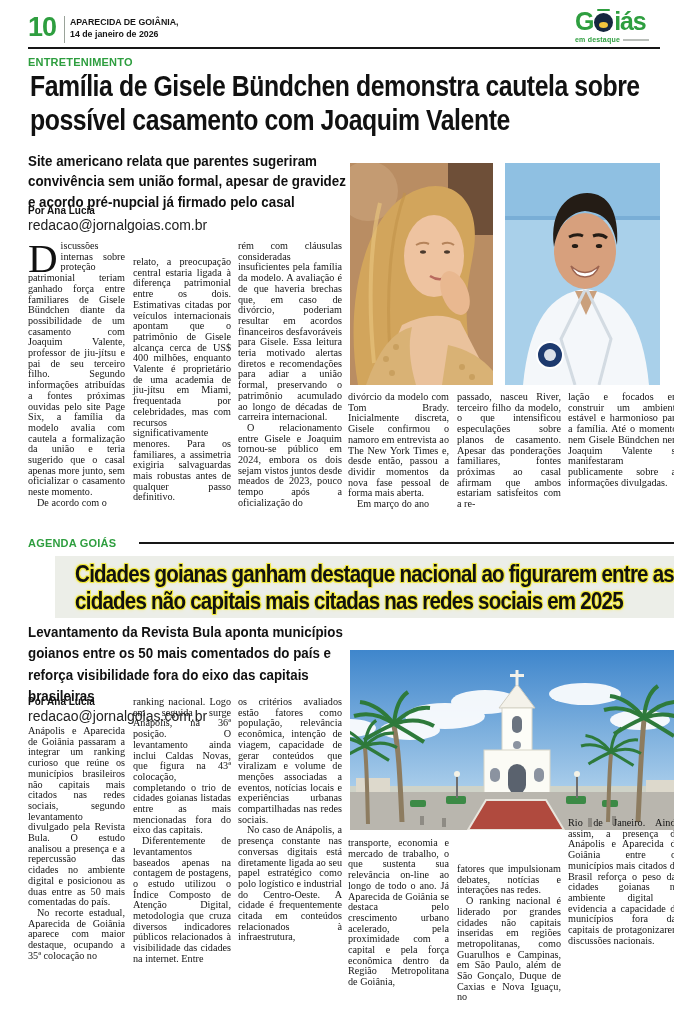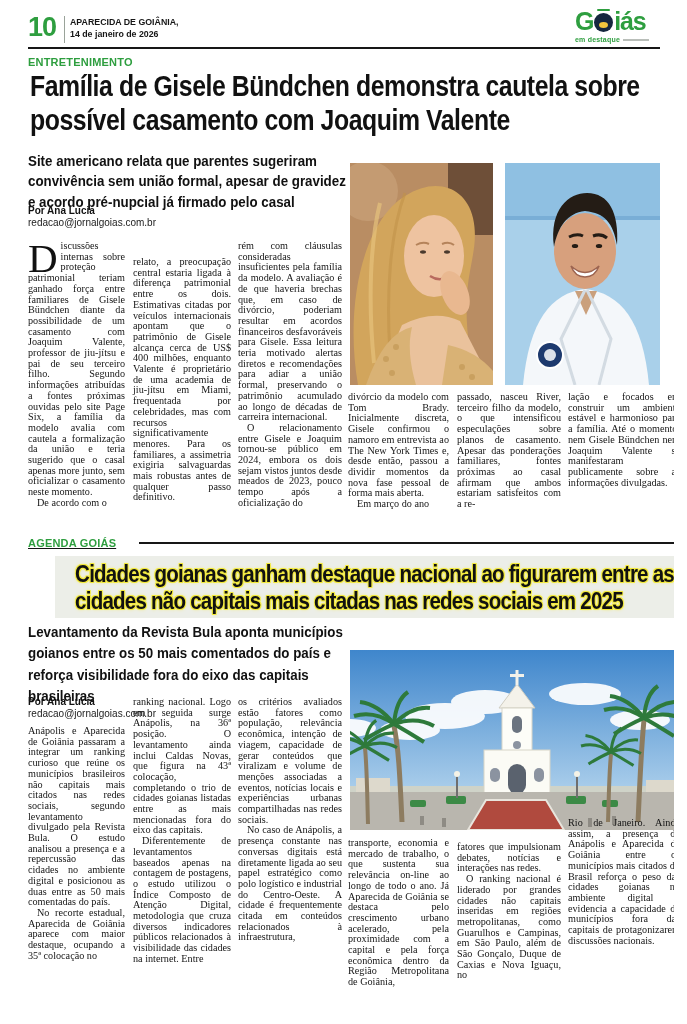--- a/index.html
+++ b/index.html
@@ -20,58 +20,58 @@
   .logo-o{display:inline-block;width:19px;height:19px;border-radius:50%;background:#15263e;margin:2px 1px 0 1px;position:relative;}
   .logo-o::before{content:"";position:absolute;left:5px;top:9px;width:9px;height:6px;border-radius:50%;background:#f2c53d;}
   .logo-o::after{content:"";position:absolute;left:3px;top:-4px;width:13px;height:2px;background:#2e9e3f;border-radius:1px;}
   .logo-tag{display:flex;align-items:center;justify-content:flex-start;margin-top:2px;gap:3px;}
   .logo-tag-text{font-size:7px;font-weight:700;color:#2e9e3f;letter-spacing:.2px;}
   .logo-tag-rule{display:inline-block;width:26px;height:2px;background:#b9beb9;}
 
   
   .section-label{font-size:11px;font-weight:800;color:#2e9e3f;letter-spacing:.2px;text-align:center;}
   #section1{left:28px;top:56px;}
-  #agenda-row{left:28px;top:537px;width:654px;display:flex;align-items:center;gap:23px;text-decoration:underline;}
+  #agenda-row{left:28px;top:537px;width:654px;display:flex;align-items:center;gap:23px;}
   #agenda-rule{flex:1;height:2px;background:#161616;}
 
   
   #headline1{left:30px;top:70px;width:770px;font-size:29px;font-weight:800;line-height:1.17;
              letter-spacing:-.5px;color:#111;transform:scaleX(.855);transform-origin:left top;}
   #agenda-box{left:55px;top:556px;width:627px;height:62px;background:#eceee8;}
   #headline2{left:58px;top:560px;width:710px;font-size:24px;font-weight:800;line-height:1.14;
              letter-spacing:-.9px;color:#111;transform:scaleX(.855);transform-origin:left top;padding-left:20px;
              text-shadow:-1px -1px 0 #f3ea3d,1px -1px 0 #f3ea3d,-1px 1px 0 #f3ea3d,1px 1px 0 #f3ea3d,0 0 4px #f3ea3d;}
 
   
   .subhead{font-size:15.5px;font-weight:700;line-height:1.32;color:#111;transform:scaleX(.86);transform-origin:left top;}
   #subhead1{left:28px;top:151px;width:372px;}
   #subhead2{left:28px;top:621px;width:374px;line-height:1.38;}
   .byline-name{font-size:10px;font-weight:700;color:#111;}
-  .byline-email{font-size:10px;color:#222;margin-top:1px;text-align:right;}
+  .byline-email{font-size:14px;color:#222;margin-top:1px;text-align:right;}
   #byline1{left:28px;top:205px;}
   #byline2{left:28px;top:696px;}
 
   
   .col{font-family:"Liberation Serif",serif;font-size:10.2px;line-height:10.7px;text-align:justify;
        color:#141414;overflow-wrap:break-word;}
   .col p{margin:0;}
   .col p + p{text-indent:9px;}
   .dropcap{float:left;font-family:"Liberation Serif",serif;font-size:41px;line-height:30px;
            padding:2px 3px 0 0;color:#111;}
   #a1c1{left:28px;top:241px;width:97px;}
   #a1c2{left:133px;top:241px;width:98px;margin-top:16px;}
   #a1c3{left:238px;top:241px;width:104px;}
   #a1c4{left:348px;top:392px;width:101px;}
   #a1c5{left:457px;top:392px;width:104px;}
   #a1c6{left:568px;top:392px;width:112px;}
   #a2c1{left:28px;top:726px;width:97px;}
   #a2c2{left:133px;top:697px;width:98px;}
   #a2c3{left:238px;top:697px;width:104px;}
   #a2c4{left:348px;top:838px;width:101px;}
-  #a2c5{left:457px;top:842px;width:104px;}
+  #a2c5{left:457px;top:864px;width:104px;}
   #a2c6{left:568px;top:818px;width:112px;}
 
   
   #photos-row{left:350px;top:163px;display:flex;gap:12px;}
   .photo{display:block;}
   #photo3{left:350px;top:650px;}
 </style>
 </head>
 <body>
 

